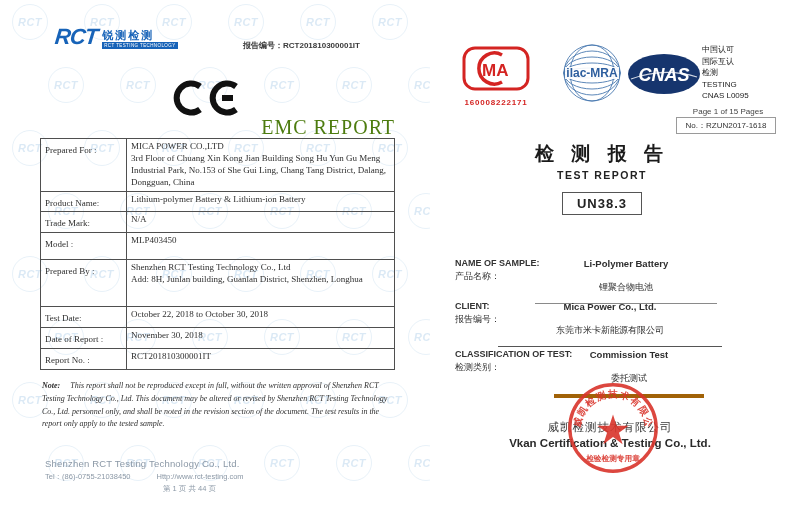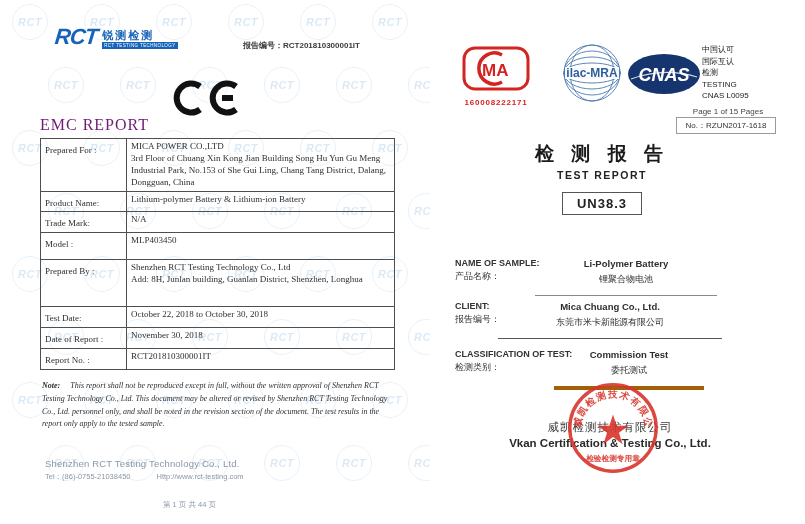--- a/index.html
+++ b/index.html
@@ -19,40 +19,40 @@
   .rct-logo-main { font:italic 800 22px "Liberation Sans", sans-serif; color:#1763b8;
                    letter-spacing:-1px; line-height:20px; transform:skewX(-6deg); }
   .rct-logo-right { display:flex; flex-direction:column; margin-top:2px; }
   .rct-logo-cn { font-weight:700; font-size:11px; color:#1763b8; letter-spacing:2px; line-height:12px; }
   .rct-logo-sub { margin-top:1px; background:#1763b8; color:#fff; font-size:4.5px; text-align:center;
                   padding:.5px 2px; letter-spacing:.4px; line-height:5.5px; }
 
   .report-no-line { position:absolute; left:243px; top:40px; font-size:8px; font-weight:700; color:#3a3a3a; }
 
   .ce-mark { position:absolute; left:172px; top:80px; }
-  .emc-title { position:absolute; left:40px; top:116px; width:355px; text-align:left;
-               font-family:"Liberation Serif", serif; font-size:16px; color:#701a75; letter-spacing:1px; }
+  .emc-title { position:absolute; left:40px; top:116px; width:355px; text-align:right;
+               font-family:"Liberation Serif", serif; font-size:20px; color:#4d7c0f; letter-spacing:1px; }
 
   .info-table { position:absolute; left:40px; top:138px; width:355px; border-collapse:collapse;
                 font-family:"Liberation Serif", serif; font-size:9px; color:#2f2f2f; }
   .info-table td { border:1px solid #4f4f4f; vertical-align:top; padding:2px 4px; line-height:1.32; }
   .info-table td.lbl { width:86px; padding-top:6px; }
   .cell-value { white-space:pre-line; }
   .rh1 { height:48px; } .rh2 { height:18px; } .rh3 { height:21px; } .rh4 { height:27px; }
   .rh5 { height:47px; } .rh6 { height:19px; } .rh7 { height:19px; } .rh8 { height:19px;margin-top:29px; }
 
   .note-block { position:absolute; left:42px; top:380px; width:348px;
                 font-family:"Liberation Serif", serif; font-style:italic; font-size:8px;
                 color:#2f2f2f; line-height:1.6; }
   .note-label { font-weight:700; margin-right:10px; }
 
   .lp-footer { position:absolute; left:45px; top:458px; width:290px; color:#8b98a6; }
   .lpf-company { font-size:9.5px; letter-spacing:.2px; }
   .lpf-row { display:flex; gap:26px; font-size:7.5px; margin-top:3px; }
-  .lpf-page { font-size:7.5px; margin-top:18px; margin-left:118px; }
+  .lpf-page { font-size:7.5px; margin-top:2px; margin-left:118px; }
 
   
   #page-right { position:absolute; left:430px; top:0; width:375px; height:524px; }
 
   .cma-block { position:absolute; left:30px; top:46px; width:72px; text-align:center; }
   .cma-number { margin-top:1px; font-size:8px; font-weight:700; color:#d42422; letter-spacing:.8px; }
   .ilac-block { position:absolute; left:131px; top:42px; }
   .cnas-block { position:absolute; left:197px; top:53px; }
   .accr-block { position:absolute; left:272px; top:44px; font-size:8px; color:#222; line-height:1.45; }
   .accr-block .cn { font-weight:400; }
@@ -74,21 +74,21 @@
   .field { position:absolute; left:0; width:375px; height:36px; }
   .f1 { top:258px; } .f2 { top:301px; } .f3 { top:349px; }
   .field-labels { position:absolute; left:25px; top:0; }
   .flabel-en { font-size:9px; font-weight:700; color:#333; }
   .flabel-cn { font-size:9px; color:#333; margin-top:2px; }
   .field-value { position:absolute; top:0; text-align:center; padding-bottom:9px; }
   .f1 .field-value { left:105px; width:182px; border-bottom:1px solid #8a8a8a; }
   .f2 .field-value { left:68px;  width:224px; border-bottom:1.5px solid #555; }
   .f3 .field-value { left:124px; width:150px; border-bottom:4px solid #a16207; }
   .fvalue-en { font-size:9.5px; font-weight:600; color:#2e2e2e; }
-  .fvalue-cn { font-size:9px; color:#2e2e2e; margin-top:4px; }
+  .fvalue-cn { font-size:9px; color:#2e2e2e; margin-top:12px; }
 
   .company-block { position:absolute; left:0; top:420px; width:360px; text-align:center; z-index:1; }
   .company-cn { font-size:11.5px; color:#3a3a3a; letter-spacing:1px; }
   .company-en { font-size:11.5px; font-weight:700; color:#2a2a2a; margin-top:2px; }
   .seal { position:absolute; left:135px; top:380px; z-index:2; opacity:.9; }
 </style>
 </head>
 <body>
 
 <div class="stage">
@@ -288,21 +288,21 @@
         <div class="fvalue-cn">锂聚合物电池</div>
       </div>
     </div>
 
     <div class="field f2">
       <div class="field-labels">
         <div class="flabel-en">CLIENT:</div>
         <div class="flabel-cn">报告编号：</div>
       </div>
       <div class="field-value">
-        <div class="fvalue-en">Mica Chuang Co., Ltd.</div>
+        <div class="fvalue-en">Mica Power Co., Ltd.</div>
         <div class="fvalue-cn">东莞市米卡新能源有限公司</div>
       </div>
     </div>
 
     <div class="field f3">
       <div class="field-labels">
         <div class="flabel-en">CLASSIFICATION OF TEST:</div>
         <div class="flabel-cn">检测类别：</div>
       </div>
       <div class="field-value">

